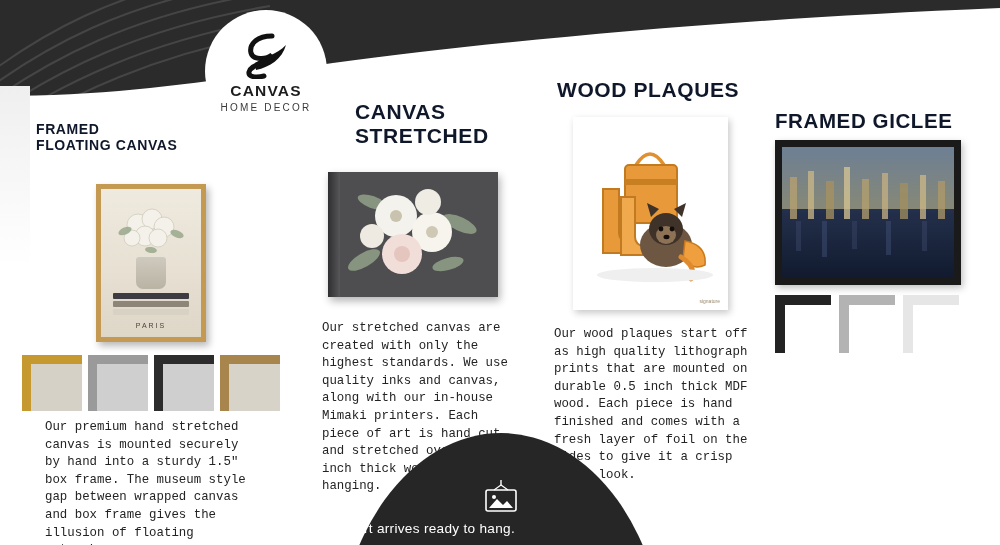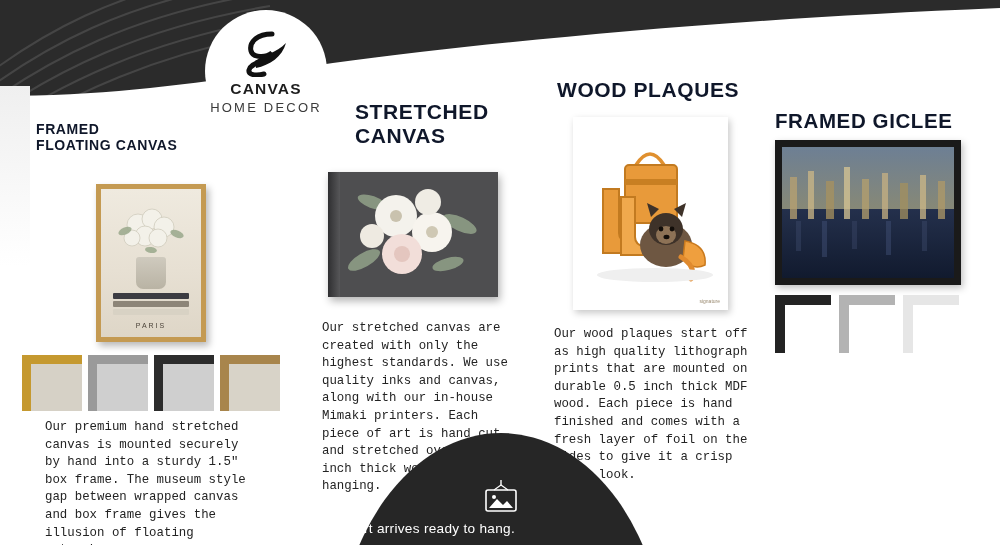--- a/index.html
+++ b/index.html
@@ -63,21 +63,21 @@
   }
   .logo-name {
     font-size: 15.5px;
     letter-spacing: 1.2px;
     font-weight: bold;
     color: #1c1c1c;
     margin-top: 3px;
     font-family: "Liberation Sans", sans-serif;
   }
   .logo-sub {
-    font-size: 13px;
+    font-size: 10px;
     letter-spacing: 2.2px;
     color: #3a3a3a;
     margin-top: 2px;
   }
 
   
   .heading {
     position: absolute;
     font-weight: bold;
     color: #0f172a;
@@ -375,22 +375,22 @@
       <div class="inner" style="background:#cfcfcf"></div>
     </div>
     <div class="swatch" style="background:#a8854c">
       <div class="inner" style="background:#d8d3c8"></div>
     </div>
   </div>
 
   <div class="body-text p1">Our premium hand stretched canvas is mounted securely by hand into a sturdy 1.5″ box frame. The museum style gap between wrapped canvas and box frame gives the illusion of floating artwork.</div>
 
   <div class="heading h2">
+    <div>CANVAS</div>
     <div>STRETCHED</div>
-    <div>CANVAS</div>
   </div>
 
   <div class="prod2">
     <svg width="170" height="125" viewBox="0 0 170 125">
       <rect width="170" height="125" fill="#4e4e50"></rect>
       <g fill="#8e9d86" opacity="0.9">
         <ellipse cx="36" cy="88" rx="18" ry="7" transform="rotate(-30 36 88)"></ellipse>
         <ellipse cx="132" cy="52" rx="18" ry="7" transform="rotate(25 132 52)"></ellipse>
         <ellipse cx="120" cy="92" rx="16" ry="6" transform="rotate(-15 120 92)"></ellipse>
         <ellipse cx="44" cy="30" rx="15" ry="6" transform="rotate(20 44 30)"></ellipse>

